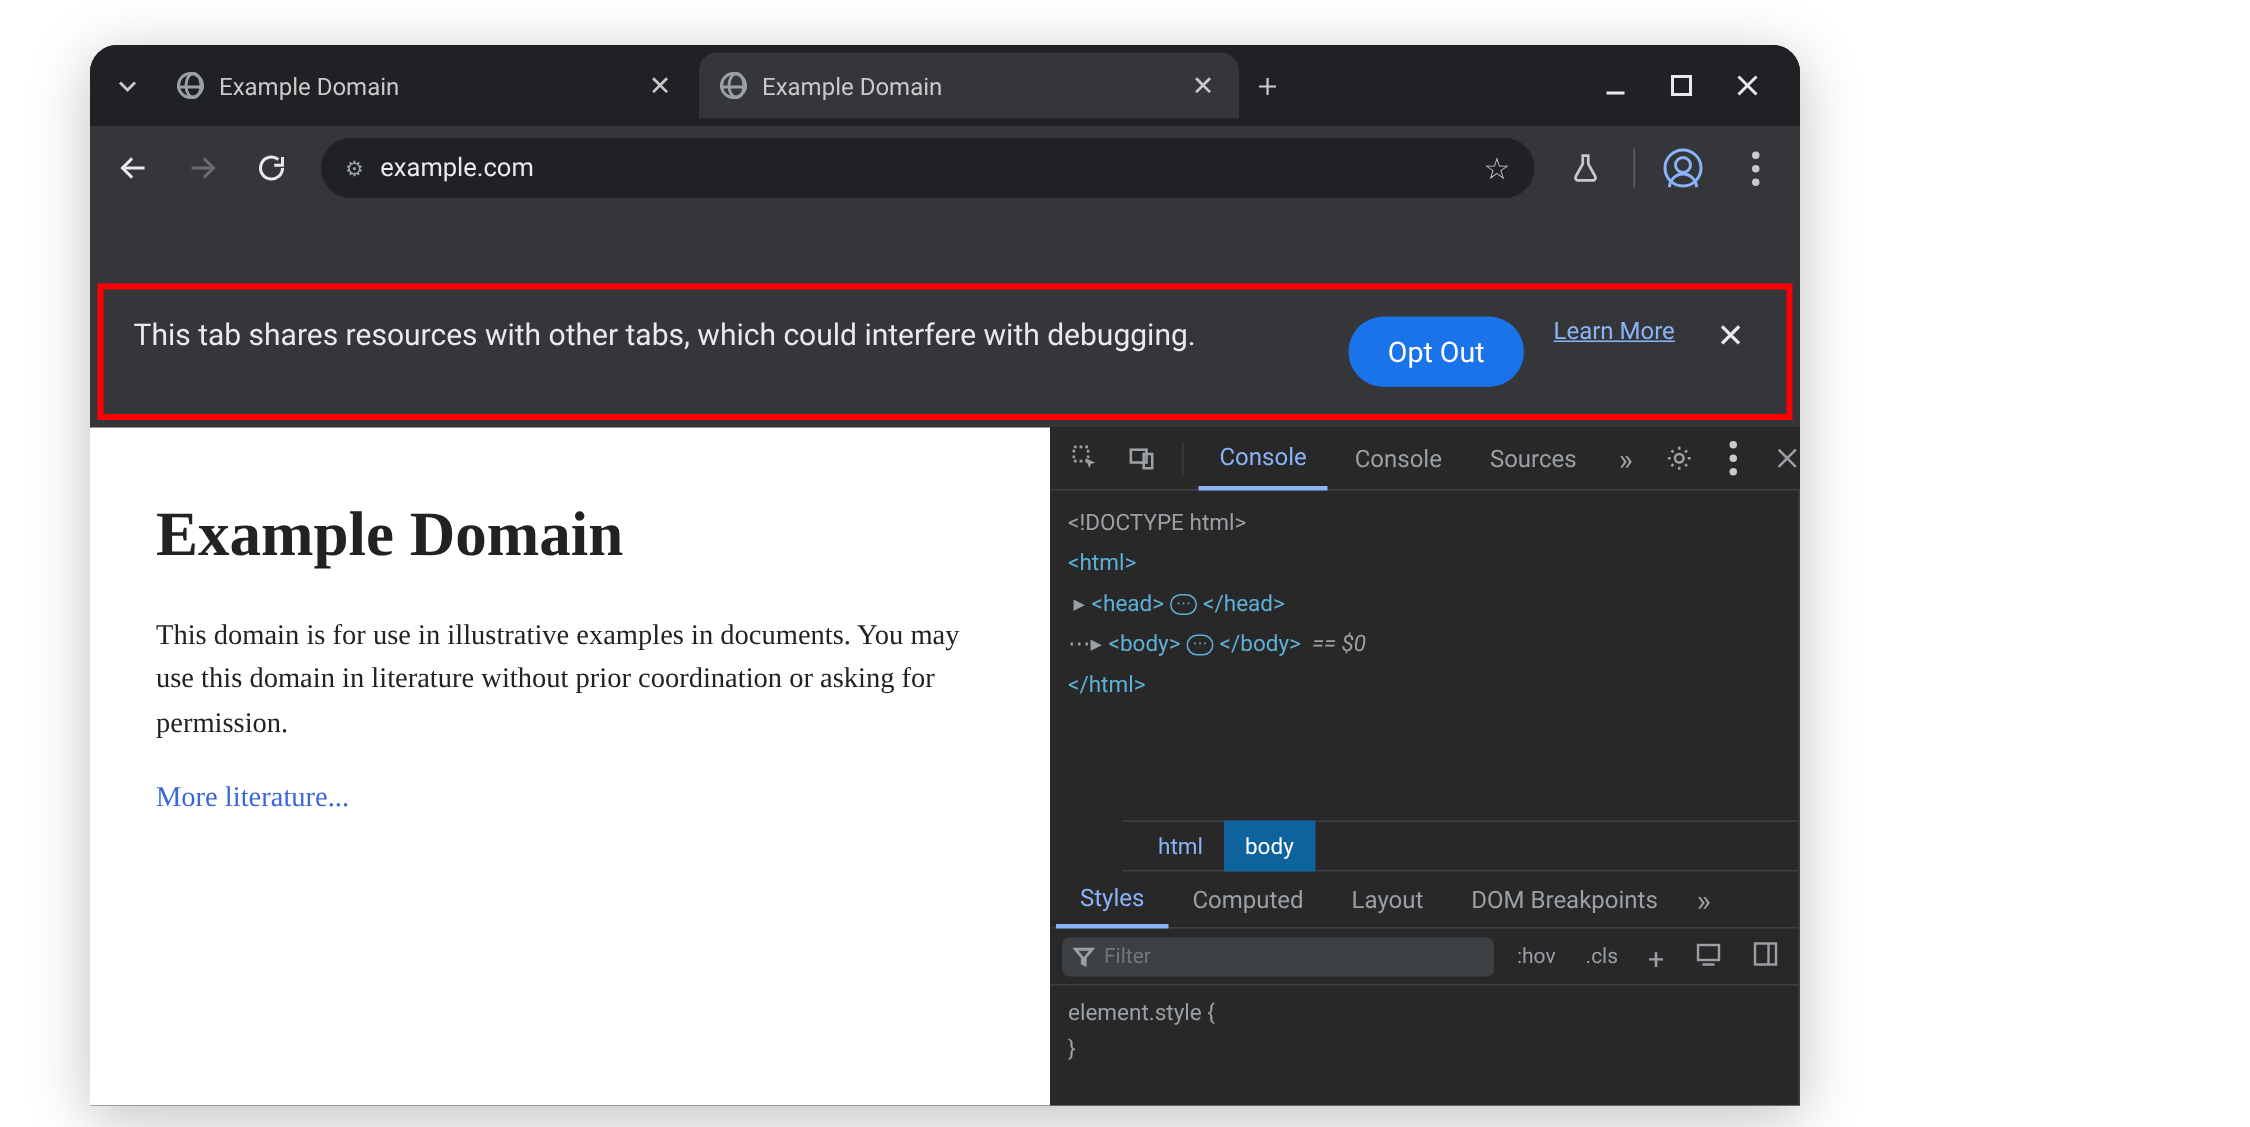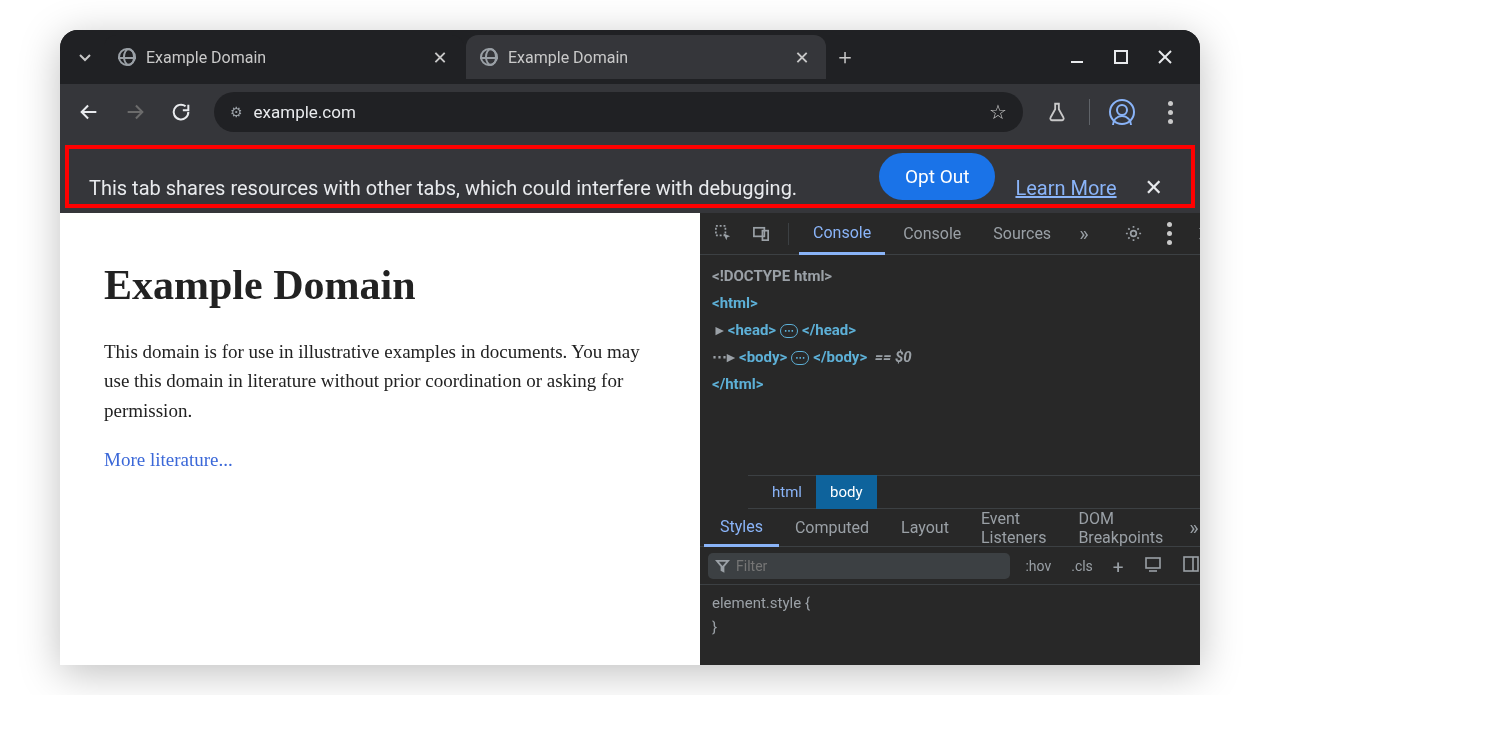--- a/index.html
+++ b/index.html
@@ -32,43 +32,43 @@
   .tbicon { width:40px; height:40px; display:flex; align-items:center; justify-content:center; color:#c9c9c9; cursor:pointer; }
   .tbicon svg { width:22px; height:22px; stroke:currentColor; stroke-width:2; fill:none; }
   .divider { width:1px; height:26px; background:#5f6368; margin:0 4px; }
   .profile-icon { width:26px; height:26px; border:2px solid #8ab4f8; border-radius:50%; position:relative; }
   .profile-icon::before { content:""; position:absolute; width:8px; height:8px; border:2px solid #8ab4f8; border-radius:50%; left:50%; top:3px; margin-left:-6px; }
   .profile-icon::after { content:""; position:absolute; width:16px; height:8px; border:2px solid #8ab4f8; border-bottom:none; border-radius:10px 10px 0 0; left:50%; margin-left:-10px; bottom:-2px; }
   .kebab { display:flex; flex-direction:column; gap:4px; }
   .kebab span { width:5px; height:5px; background:#c9c9c9; border-radius:50%; }
   
   .infobar-wrap { background:#35363a; padding:5px; }
-  .infobar { display:flex; align-items:flex-end; border:4px solid #ff0000; padding:4px 20px; gap:20px; }
+  .infobar { display:flex; align-items:flex-start; border:4px solid #ff0000; padding:18px 20px; gap:20px;margin-top:44px; }
   .infobar-text { flex:1; color:#e8eaed; font-size:20px; }
   .opt-out { background:#1a73e8; color:#fff; border:none; border-radius:24px; padding:12px 26px; font-size:19px; cursor:pointer; }
-  .learn-more { color:#8ab4f8; font-size:20px; text-decoration:underline; cursor:pointer; }
+  .learn-more { color:#8ab4f8; font-size:16px; text-decoration:underline; cursor:pointer; }
   .infobar-close { color:#e8eaed; font-size:22px; cursor:pointer; padding:0 8px; }
   
   .content { display:flex; height:452px; }
   .page { flex:0 0 640px; background:#fff; padding:48px 44px; color:#222; }
   .page h1 { font-size:42px; font-weight:800; margin-bottom:28px; font-family:Georgia,serif;}
   .page p { font-size:19px; line-height:1.55; margin-bottom:24px; font-family:Georgia,serif;}
   .page a { color:#3b68d8; font-size:19px; text-decoration:none; font-family:Georgia,serif;}
   
   .devtools { flex:1; background:#282828; display:flex; flex-direction:column; color:#e8eaed; font-size:15px; }
   .dt-tabbar { display:flex; align-items:center; height:42px; border-bottom:1px solid #3c4043; padding:0 6px; gap:4px;}
   .dt-iconbtn { width:34px; height:34px; display:flex; align-items:center; justify-content:center; color:#9aa0a6; cursor:pointer; }
   .dt-iconbtn svg { width:19px; height:19px; stroke:currentColor; stroke-width:1.8; fill:none; }
   .dt-sep { width:1px; height:22px; background:#3c4043; margin:0 6px; }
   .dt-tab { padding:0 14px; height:42px; display:flex; align-items:center; color:#9aa0a6; cursor:pointer; font-size:16px;}
   .dt-tab.active { color:#8ab4f8; border-bottom:3px solid #8ab4f8; }
   .dt-more { color:#9aa0a6; cursor:pointer; padding:0 10px; font-size:20px;}
   .dt-right { margin-left:auto; display:flex; align-items:center; gap:2px;}
   .dt-dom { padding:8px 12px; font-family:Menlo,Consolas,monospace; font-size:15px; line-height:1.8; flex:0 0 220px;}
-  .dom-line { white-space:pre;font-weight:bold; }
+  .dom-line { white-space:pre; }
   .t-punct { color:#9aa0a6; }
   .t-tag { color:#5db0d7; }
   .t-sel { color:#9aa0a6; font-style:italic; }
   .t-arrow { color:#9aa0a6; display:inline-block; width:12px; }
   .badge { display:inline-block; border:1px solid #5db0d7; color:#5db0d7; border-radius:9px; font-size:10px; padding:0 3px; line-height:12px; vertical-align:middle; margin:0 4px;}
   .dots { color:#9aa0a6; }
   .dt-crumbs { display:flex; align-items:center; border-top:1px solid #3c4043; border-bottom:1px solid #3c4043; height:34px; padding-left:10px;margin-left:48px; }
   .crumb { padding:0 14px; height:34px; display:flex; align-items:center; color:#8ab4f8; cursor:pointer; font-size:15px;}
   .crumb.active { background:#0e639c; color:#fff; }
   .dt-subtabs { display:flex; align-items:center; height:38px; border-bottom:1px solid #3c4043; padding:0 4px;}
@@ -243,21 +243,20 @@
 
           <div class="dt-crumbs">
             <div class="crumb">html</div>
             <div class="crumb active">body</div>
           </div>
 
           <div class="dt-subtabs">
             <div class="dt-subtab active">Styles</div>
             <div class="dt-subtab">Computed</div>
             <div class="dt-subtab">Layout</div>
-            <div class="dt-subtab">Event Listeners</div>
             <div class="dt-subtab">DOM Breakpoints</div>
             <div class="dt-more">»</div>
           </div>
 
           <div class="dt-filterbar">
             <div class="filter-wrap">
               <svg viewBox="0 0 16 16">
                   <path d="M2 3h12l-5 6v5l-2-1v-4L2 3z"></path>
                 </svg>
               <input class="filter-input" placeholder="Filter" style="">

